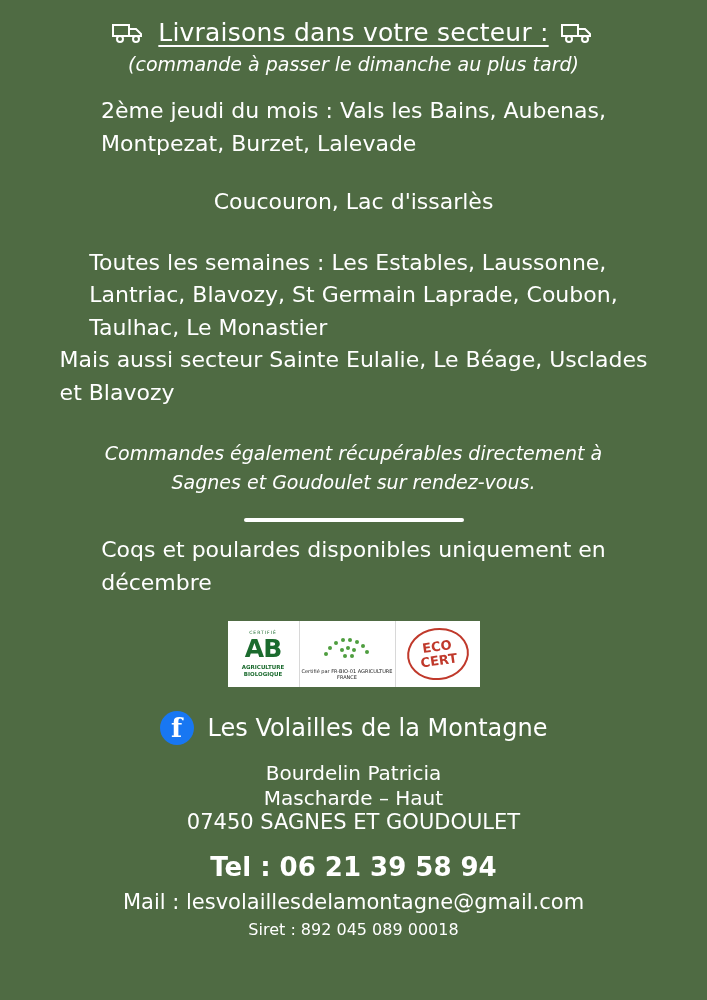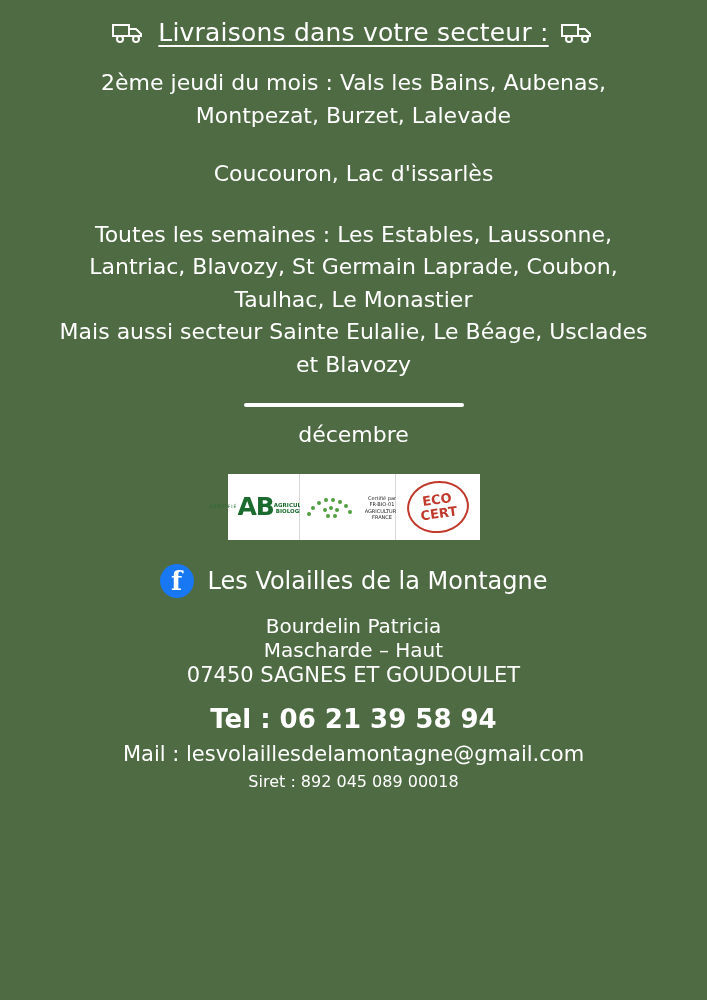--- a/index.html
+++ b/index.html
@@ -37,21 +37,20 @@
     letter-spacing: 0.2px;
   }
   .truck-icon svg { display: block; }
   .subtitle {
     font-style: italic;
     font-size: 19px;
     margin-top: 6px;
     text-align: center;
   }
   .block {
-    text-align: center;
     font-size: 22px;
     line-height: 1.48;
     max-width: 620px;
   }
   .block.b1 { margin-top: 20px; }
   .block.b2 { margin-top: 26px; }
   .block.b3 { margin-top: 28px; }
   .block.b4 { margin-top: 0px; }
   .note {
     text-align: center;
@@ -78,20 +77,21 @@
     justify-content: center;
     gap: 0px;
     margin-top: 22px;
   }
   .logo {
     background: #ffffff;
     width: 72px;
     height: 66px;
     box-sizing: border-box;
     display: flex;
+    flex-direction: column;
     align-items: center;
     justify-content: center;
     border-right: 1px solid #d8d8d8;
   }
   .logo:last-child { border-right: none; }
   .logo-ab {
     color: #1b6b2e;
     font-family: "DejaVu Sans", sans-serif;
   }
   .ab-top {
@@ -213,20 +213,21 @@
     <span class="truck-icon">
       <svg width="34" height="24" viewBox="0 0 34 24" aria-hidden="true">
         <path d="M1 4 h16 v11 h-16 z" fill="none" stroke="#ffffff" stroke-width="2"></path>
         <path d="M17 8 h7 l5 5 v2 h-12 z" fill="none" stroke="#ffffff" stroke-width="2"></path>
         <circle cx="8" cy="18" r="3" fill="none" stroke="#ffffff" stroke-width="2"></circle>
         <circle cx="24" cy="18" r="3" fill="none" stroke="#ffffff" stroke-width="2"></circle>
       </svg>
     </span>
   </div>
 
+  <div class="subtitle">(commande à passer le dimanche au plus tard)</div>
 
   <div class="block b1">
     <div>2ème jeudi du mois : Vals les Bains, Aubenas,</div>
     <div>Montpezat, Burzet, Lalevade</div>
   </div>
 
   <div class="block b2">
     <div>Coucouron, Lac d'issarlès</div>
   </div>
 
@@ -234,24 +235,29 @@
     <div>Toutes les semaines : Les Estables, Laussonne,</div>
     <div>Lantriac, Blavozy, St Germain Laprade, Coubon,</div>
     <div>Taulhac, Le Monastier</div>
   </div>
 
   <div class="block b4">
     <div>Mais aussi secteur Sainte Eulalie, Le Béage, Usclades</div>
     <div>et Blavozy</div>
   </div>
 
+  <div class="note">
+    <div>Commandes également récupérables directement à</div>
+    <div>Sagnes et Goudoulet sur rendez-vous.</div>
+  </div>
 
   <div class="divider"></div>
 
   <div class="block b5">
+    <div>Coqs et poulardes disponibles uniquement en</div>
     <div>décembre</div>
   </div>
 
   <div class="logos">
 
     <div class="logo logo-ab">
       <div class="ab-top">CERTIFIÉ</div>
       <div class="ab-main">AB</div>
       <div class="ab-sub">AGRICULTURE BIOLOGIQUE</div>
     </div>

